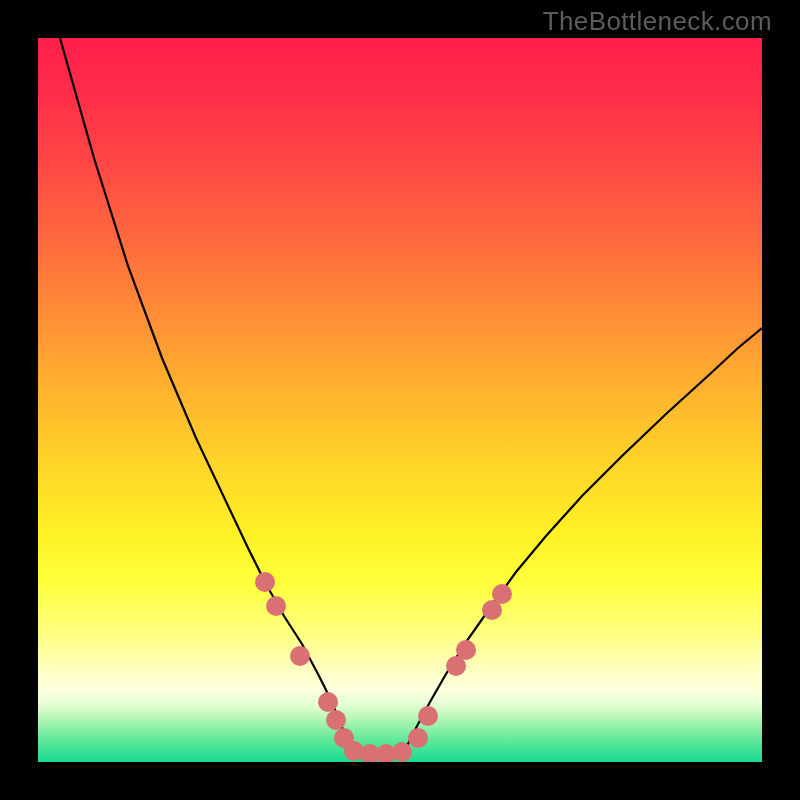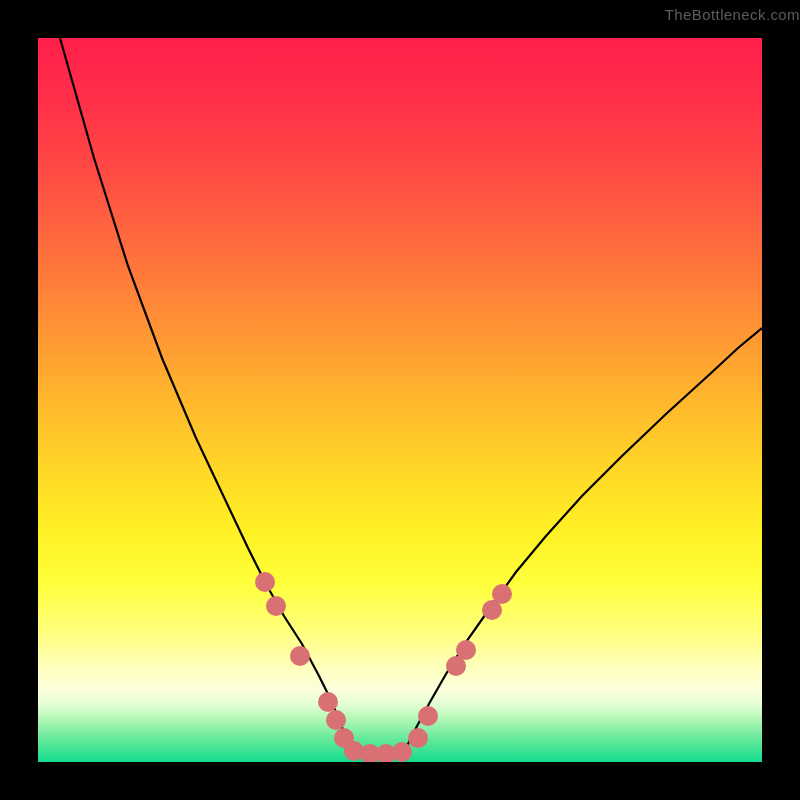--- a/index.html
+++ b/index.html
@@ -13,23 +13,23 @@
   }
   .outer {
     position: relative;
     width: 800px;
     height: 800px;
     background: #000;
   }
   .attribution {
     position: absolute;
     top: 6px;
-    right: 0;
+    right: 28px;
     color: #5c5c5c;
-    font-size: 15px;
+    font-size: 26px;
     font-weight: 500;
     letter-spacing: 0.4px;
   }
   .plot {
     position: absolute;
     left: 38px;
     top: 38px;
     width: 724px;
     height: 724px;
     background: linear-gradient(to bottom,

